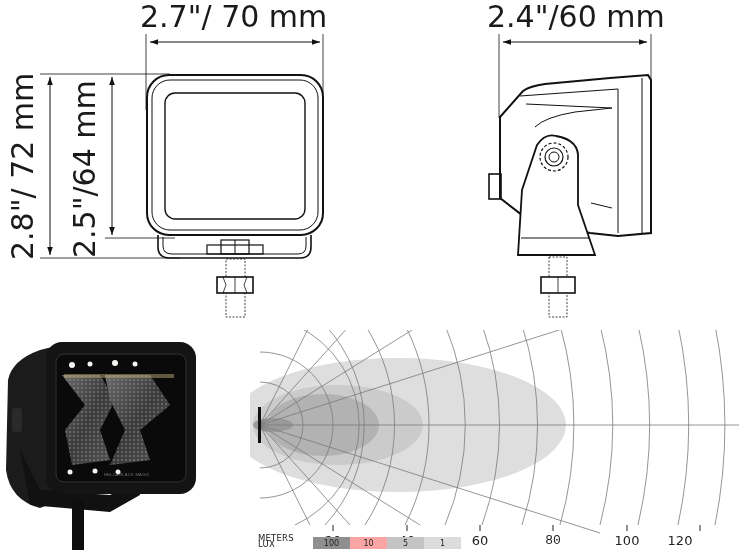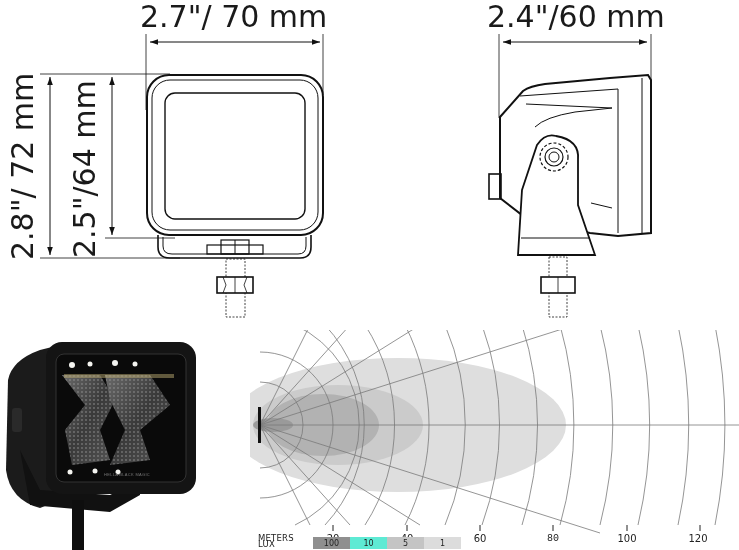--- a/index.html
+++ b/index.html
@@ -2,21 +2,21 @@
 <html><head>
 <meta charset="utf-8">
 <style>
   html,body{margin:0;padding:0;background:#ffffff;}
   body{width:739px;height:550px;position:relative;overflow:hidden;font-family:"Liberation Sans",sans-serif;}
   .abs{position:absolute;}
   .dimtext{font-family:"DejaVu Sans",sans-serif;color:#1a1a1a;font-size:30px;line-height:1;white-space:nowrap;}
   .vert{transform-origin:left top;transform:rotate(-90deg);}
   svg{position:absolute;left:0;top:0;}
   .axis-label{font-family:"DejaVu Sans",sans-serif;font-size:8.5px;color:#222;letter-spacing:0.2px;}
-  .tick-label{font-family:"DejaVu Sans",sans-serif;font-size:10px;color:#222;transform:translateX(-50%);}
+  .tick-label{font-family:"DejaVu Sans",sans-serif;font-size:13px;color:#222;transform:translateX(-50%);}
   .lux-cell{position:absolute;top:0;height:12px;font-family:"DejaVu Sans",sans-serif;font-size:8px;color:#222;display:flex;align-items:center;justify-content:center;}
 </style>
 </head>
 <body>
 
 <svg width="739" height="550">
   <defs>
     <marker id="arr" viewBox="0 0 10 10" refX="10" refY="5" markerWidth="8" markerHeight="8" orient="auto-start-reverse">
       <path d="M0,1.5 L10,5 L0,8.5 z" fill="#111"></path>
     </marker>
@@ -171,22 +171,22 @@
       <line x1="450" y1="195" x2="450" y2="201"></line>
     </g>
   </svg>
 
   <div class="abs axis-label" style="left:8px;top:203px;">METERS</div>
   <div class="abs tick-label" style="left:83px;top:203px;">20</div>
   <div class="abs tick-label" style="left:157px;top:203px;">40</div>
   <div class="abs tick-label" style="left:230px;top:203px;">60</div>
   <div class="abs tick-label" style="left:303px;top:203px;font-family:Liberation Mono, monospace;">80</div>
   <div class="abs tick-label" style="left:377px;top:203px;">100</div>
-  <div class="abs tick-label" style="left:448px;top:203px;">120</div>
+  <div class="abs tick-label" style="left:430px;top:203px;">120</div>
 
   <div class="abs axis-label" style="left:8px;top:209px;text-align:center;">LUX</div>
   <div class="abs" style="left:63px;top:207px;width:148px;height:12px;">
     <div class="lux-cell" style="left:0;width:37px;background:#8f8f8f;">100</div>
-    <div class="lux-cell" style="left:37px;width:37px;background:#5eead4;">10</div>
+    <div class="lux-cell" style="left:37px;width:37px;background:#fca5a5;">10</div>
     <div class="lux-cell" style="left:74px;width:37px;background:#c4c4c4;">5</div>
     <div class="lux-cell" style="left:111px;width:37px;background:#dcdcdc;">1</div>
   </div>
 </div>
 
 </body></html>

